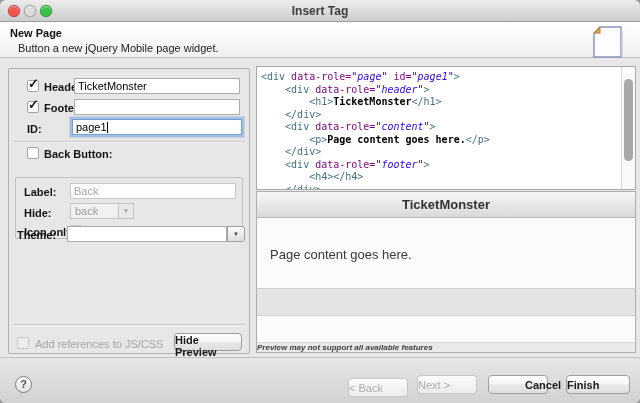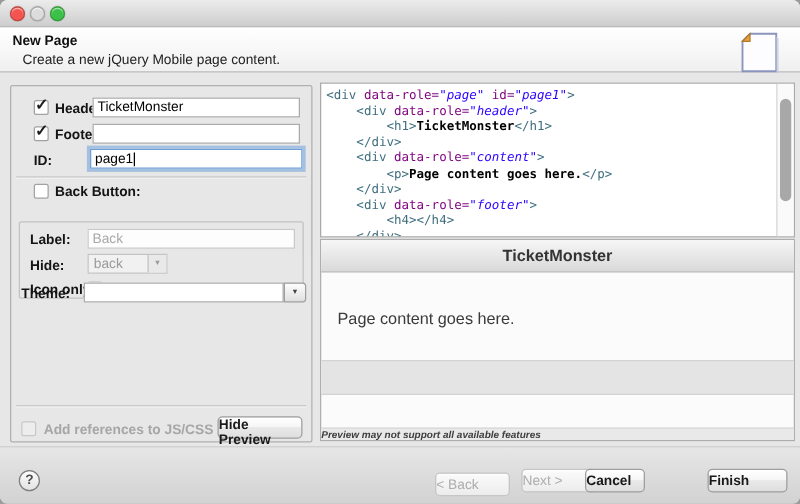--- a/index.html
+++ b/index.html
@@ -24,21 +24,21 @@
   
   #header-band{position:absolute;left:0;top:22px;width:640px;height:36px;
     background:linear-gradient(#ffffff,#f0f0f0);border-bottom:1px solid #bdbdbd;}
   #page-title{position:absolute;left:10px;top:5px;font-size:11px;font-weight:bold;color:#111;}
   #page-subtitle{position:absolute;left:18px;top:20px;font-size:11px;color:#222;}
   #new-page-icon{position:absolute;right:16px;top:3px;}
   
   #form-panel{position:absolute;left:8px;top:68px;width:242px;height:286px;
     border:1px solid #b0b0b0;border-radius:2px;}
   .lbl{position:absolute;font-size:11px;font-weight:bold;color:#141414;white-space:nowrap;}
-  .lbl.disabled{font-weight:bold;color:#a6a6a6;}
+  .lbl.disabled{font-weight:normal;color:#a6a6a6;}
   .field{position:absolute;height:16px;border:1px solid #ababab;background:#fff;
     font-family:"Liberation Sans",sans-serif;font-size:11px;color:#000;padding:0 3px;outline:none;}
   .field::placeholder{color:#a9a9a9;}
   .field:disabled{background:#fdfdfd;border-color:#c9c9c9;}
   .field.focused{border:1px solid var(--focus-ring);
     box-shadow:0 0 0 2.5px rgba(113,160,217,.55);}
   .cb{position:absolute;width:12px;height:12px;background:#fff;border:1px solid #a2a2a2;
     border-radius:2px;}
   .cb .mark{position:absolute;left:0px;top:-5px;font-size:13px;font-weight:bold;color:#1c1c1c;}
   .cb.disabled{background:#ededed;border-color:#c8c8c8;}
@@ -101,25 +101,26 @@
 </style>
 </head>
 <body>
 
 <div id="window">
 
   <div id="titlebar">
     <div class="light" id="light-close"></div>
     <div class="light" id="light-min"></div>
     <div class="light" id="light-zoom"></div>
+    <div id="window-title">Insert Tag</div>
   </div>
 
   <div id="header-band">
     <div id="page-title">New Page</div>
-    <div id="page-subtitle">Create a new jQuery Mobile page content.</div>
+    <div id="page-subtitle">Button a new jQuery Mobile page widget.</div>
     <svg id="new-page-icon" width="32" height="34" viewBox="0 0 32 34">
       <polygon points="8,2 29,2 29,32 2,32 2,8" fill="#fdfdff" stroke="#8a94bd" stroke-width="1.5"></polygon>
       <polygon points="2,8 8,2 8,8" fill="var(--icon-fold)" stroke="#b07a2a" stroke-width="1"></polygon>
       <polygon points="29,32 31,34 31,6 29,4" fill="#c9cede" stroke="none" opacity="0.7"></polygon>
     </svg>
   </div>
 
   <div id="form-panel">
 
     <div class="cb" style="left:18px;top:11px;">
@@ -183,17 +184,17 @@
     <div id="preview-header">TicketMonster</div>
     <div id="preview-body-text">Page content goes here.</div>
     <div id="preview-footer-bar"></div>
     <div id="preview-note">Preview may not support all available features</div>
   </div>
 
   <div id="bottom-bar">
     <div id="help-button">?</div>
     <button class="btn disabled" style="left:348px;top:20px;width:60px;height:19px;">&lt; Back</button>
     <button class="btn disabled" style="left:417px;top:17px;width:60px;height:19px;">Next &gt;</button>
-    <button class="btn" style="left:468px;top:17px;width:48px;height:19px;">Cancel</button>
+    <button class="btn" style="left:488px;top:17px;width:60px;height:19px;padding-left:36px;">Cancel</button>
     <button class="btn" style="left:566px;top:17px;width:64px;height:19px;">Finish</button>
   </div>
 
 </div>
 
 </body></html>

